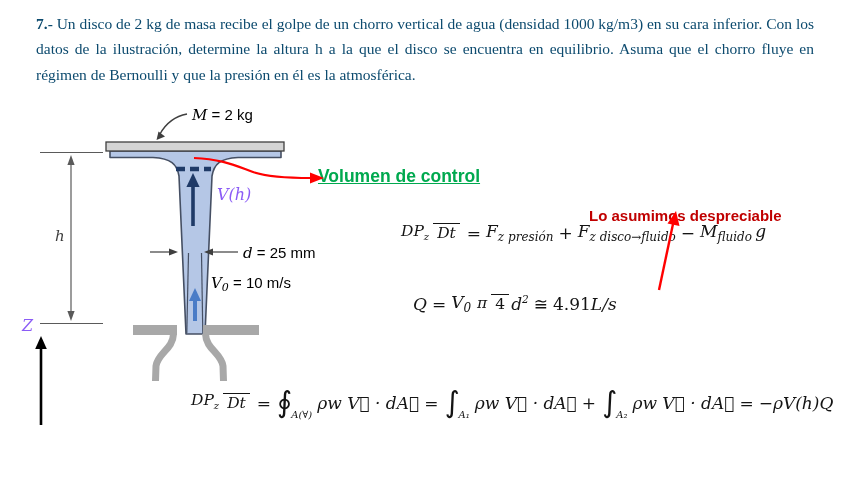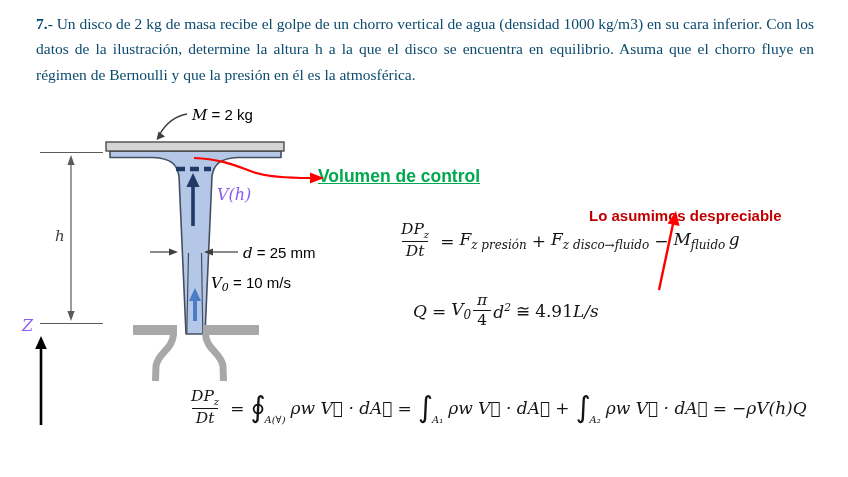--- a/index.html
+++ b/index.html
@@ -19,21 +19,21 @@
 
   
   .ann-green{position:absolute;left:318px;top:166px;font:bold 17.5px "Liberation Sans",sans-serif;text-decoration:underline;}
   .ann-red{position:absolute;left:589px;top:187px;font:bold 15px "Liberation Sans",sans-serif;margin-top:20px;}
 
   
   .eq{position:absolute;display:flex;align-items:center;
       font:italic 17px "DejaVu Serif",serif;color:#141414;white-space:nowrap;}
   .eq sub{font-size:12px;font-style:italic;}
   .eq sup{font-size:10.5px;font-style:italic;}
-  .frac{display:inline-flex;flex-direction:column;align-items:center;
+  .frac{display:inline-flex;flex-direction:row;align-items:center;
         font-size:15.5px;line-height:1.12;margin:0 2px;}
   .frac .den{border-top:1.4px solid #141414;padding:1px 4px 0 4px;}
   .frac .num{padding:0 4px 1px 4px;}
   .frac sub{font-size:10px;}
   .op{font-style:normal;margin:0 5px;}
   .upright{font-style:normal;}
   .opwrap{display:inline-flex;align-items:center;margin:0 1px;}
   .opglyph{font-family:"DejaVu Sans",sans-serif;font-style:normal;font-size:29px;line-height:1;}
   .opsub{font-size:10px;font-style:italic;position:relative;top:12px;left:-1px;margin-right:3px;}
   .eq1{left:395px;top:221px;}

